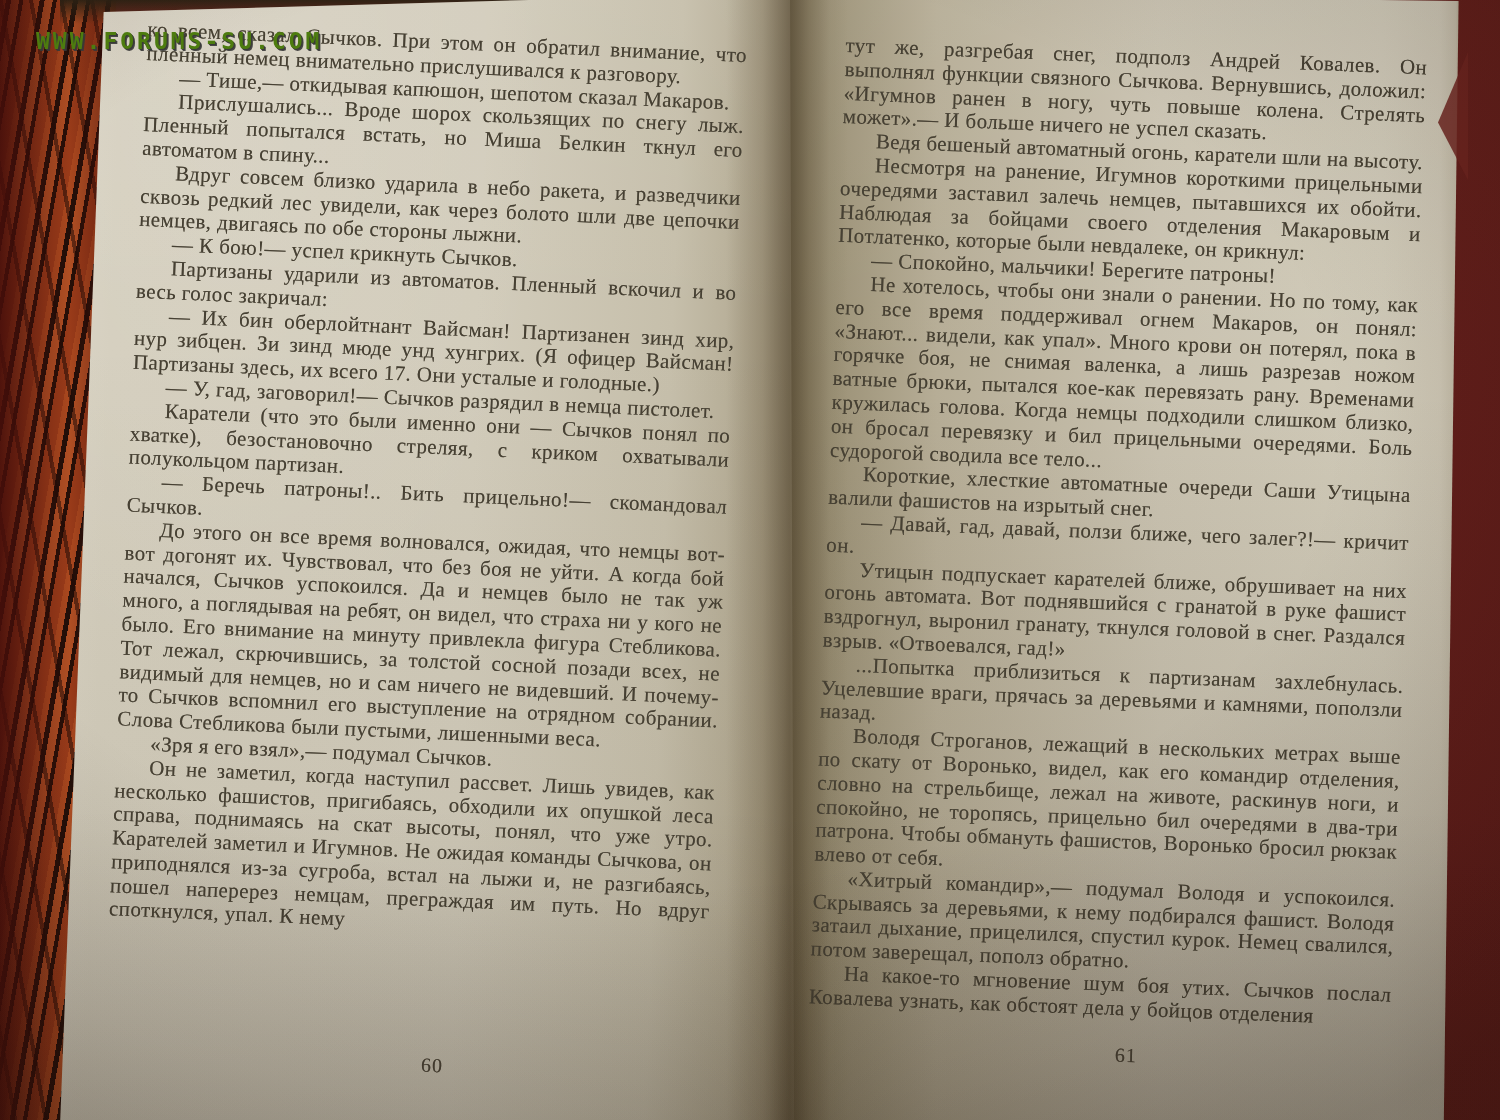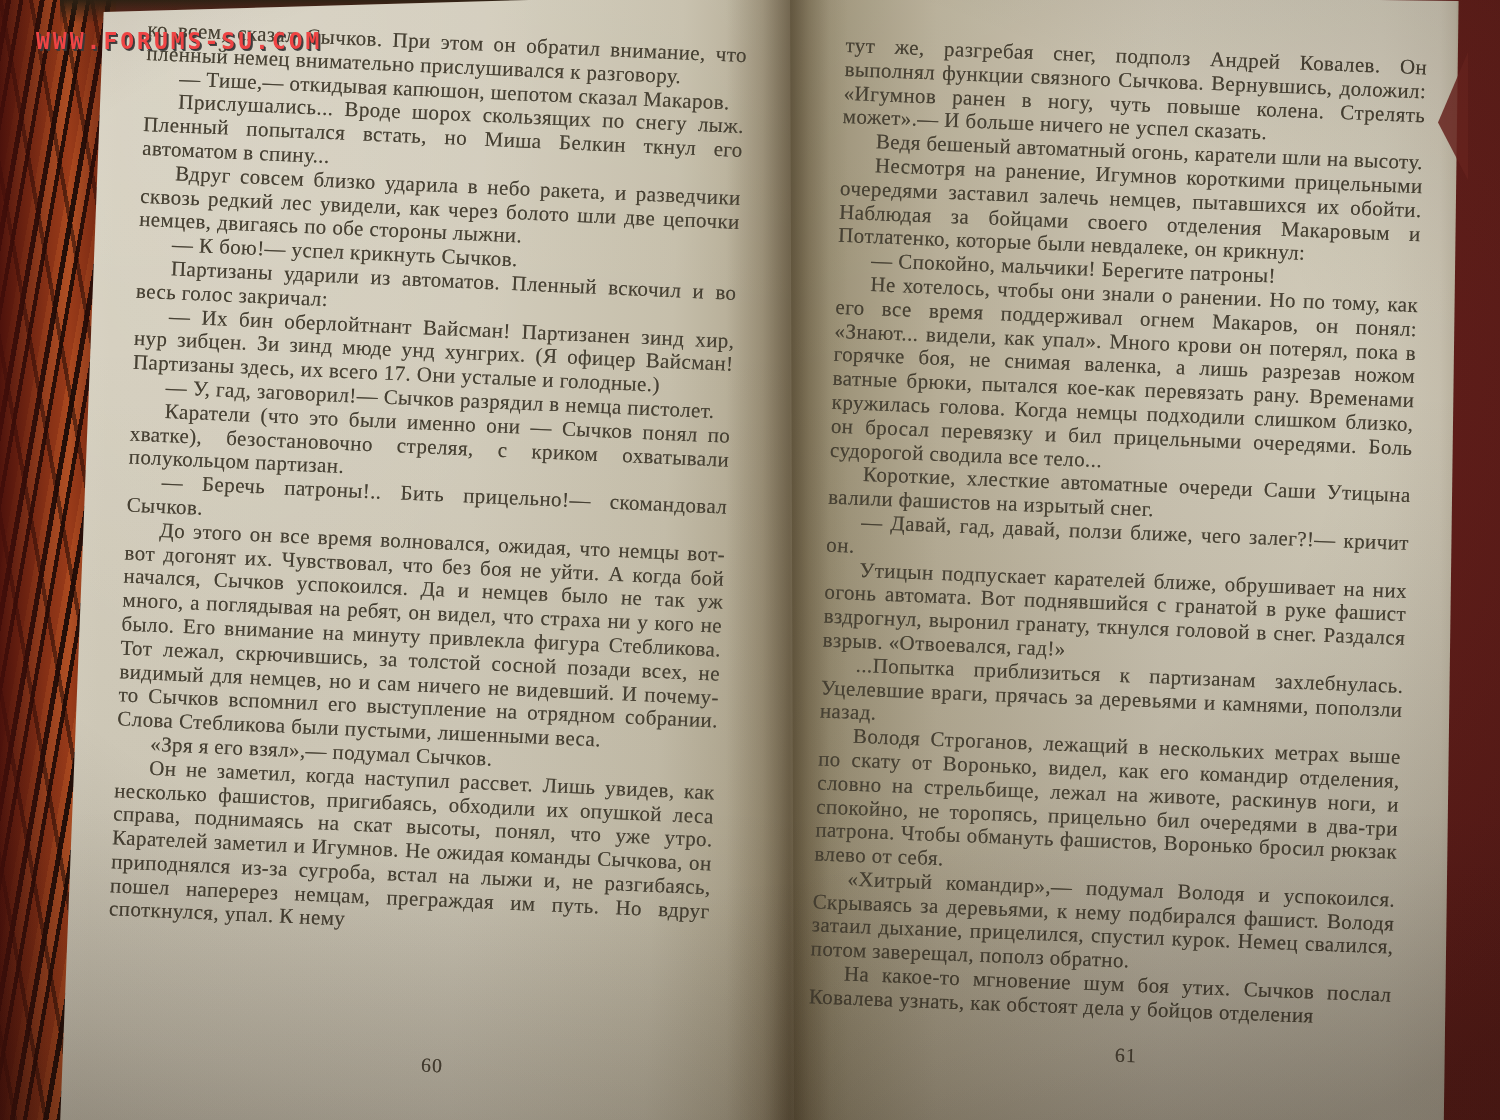--- a/index.html
+++ b/index.html
@@ -70,21 +70,21 @@
   .right-num{left:1096px;top:1044px;transform:rotate(1.2deg);}
   .vignette{
     position:absolute;inset:0;z-index:8;pointer-events:none;
     background:
       linear-gradient(to bottom,rgba(0,0,0,0) 72%,rgba(22,13,6,0.10) 100%),
       radial-gradient(ellipse 85% 75% at 42% 38%,rgba(0,0,0,0) 55%,rgba(24,14,7,0.13) 82%,rgba(24,14,7,0.25) 100%);
   }
   .watermark{
     position:absolute;left:36px;top:28px;z-index:9;
     font-family:"DejaVu Sans Mono",monospace;font-weight:bold;
-    font-size:23px;letter-spacing:3px;color:#ef4444;
+    font-size:23px;letter-spacing:3px;color:#4d7c0f;
     text-shadow:2px 2px 0 rgba(55,55,55,0.9),1px 1px 0 rgba(55,55,55,0.9);
   }
 </style>
 </head>
 <body>
 
 <div class="cover-stripe"></div>
 <div class="top-shadow"></div>
 
 <div class="page page-left"></div>

